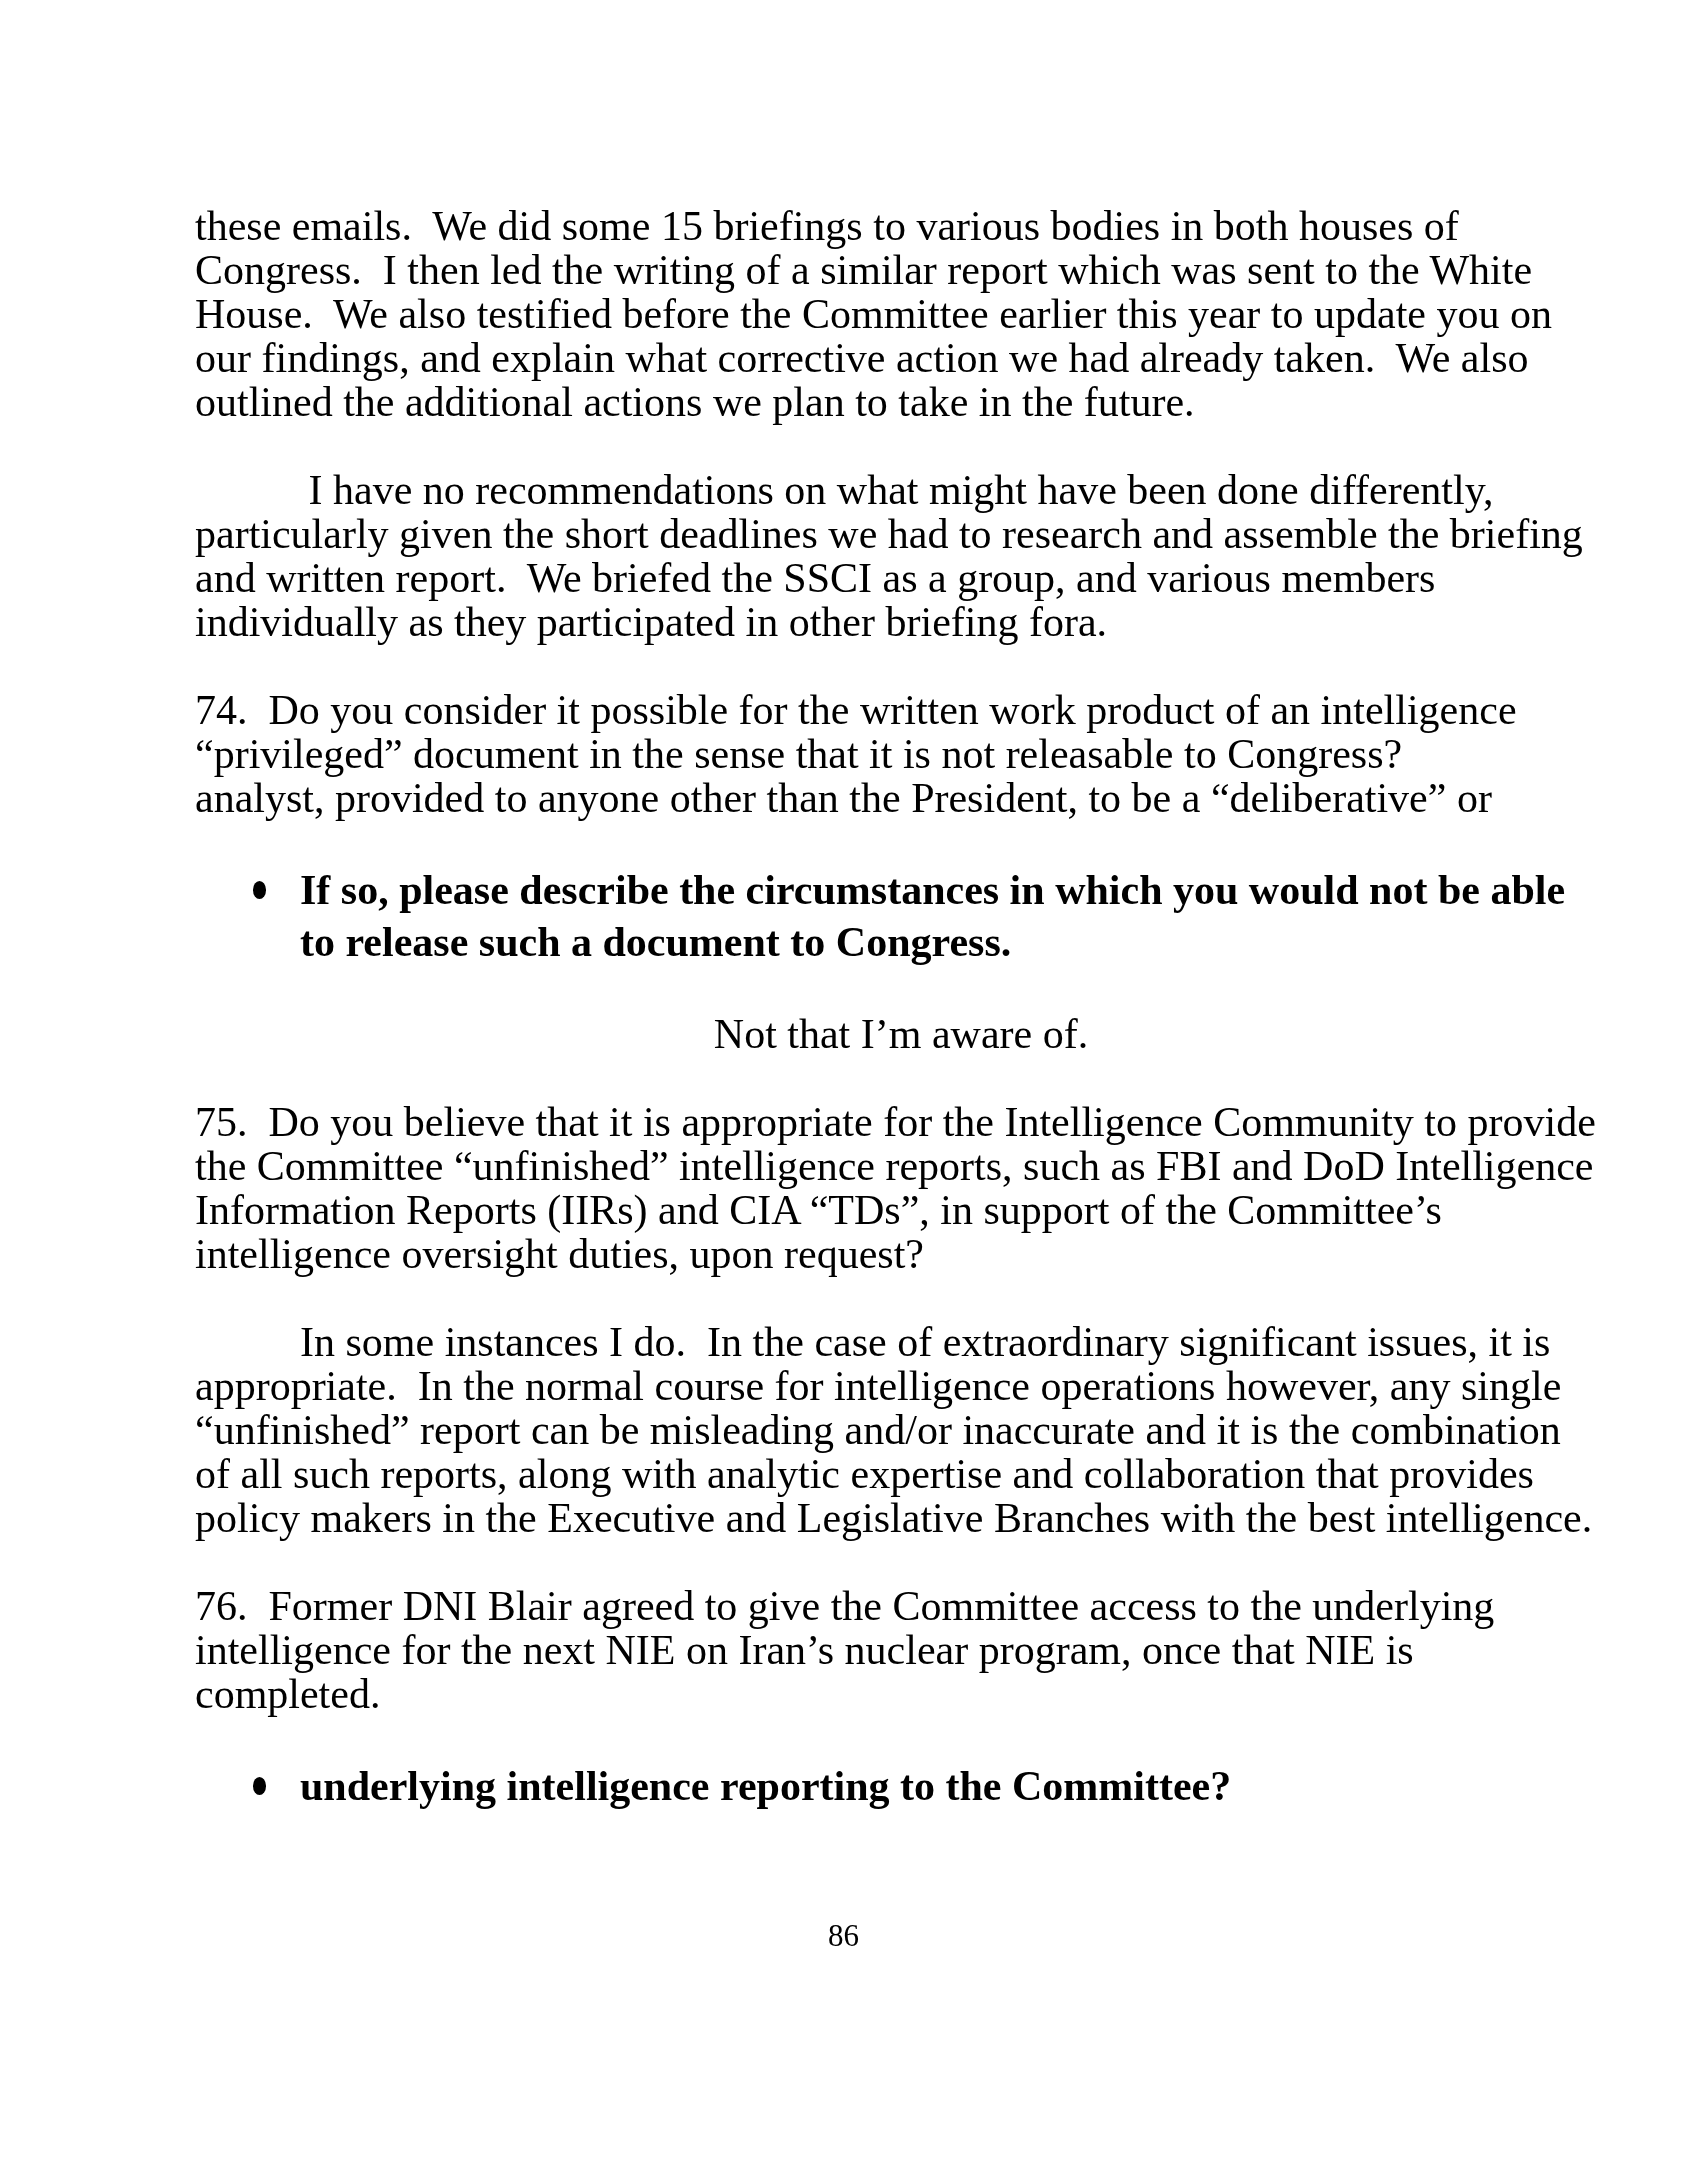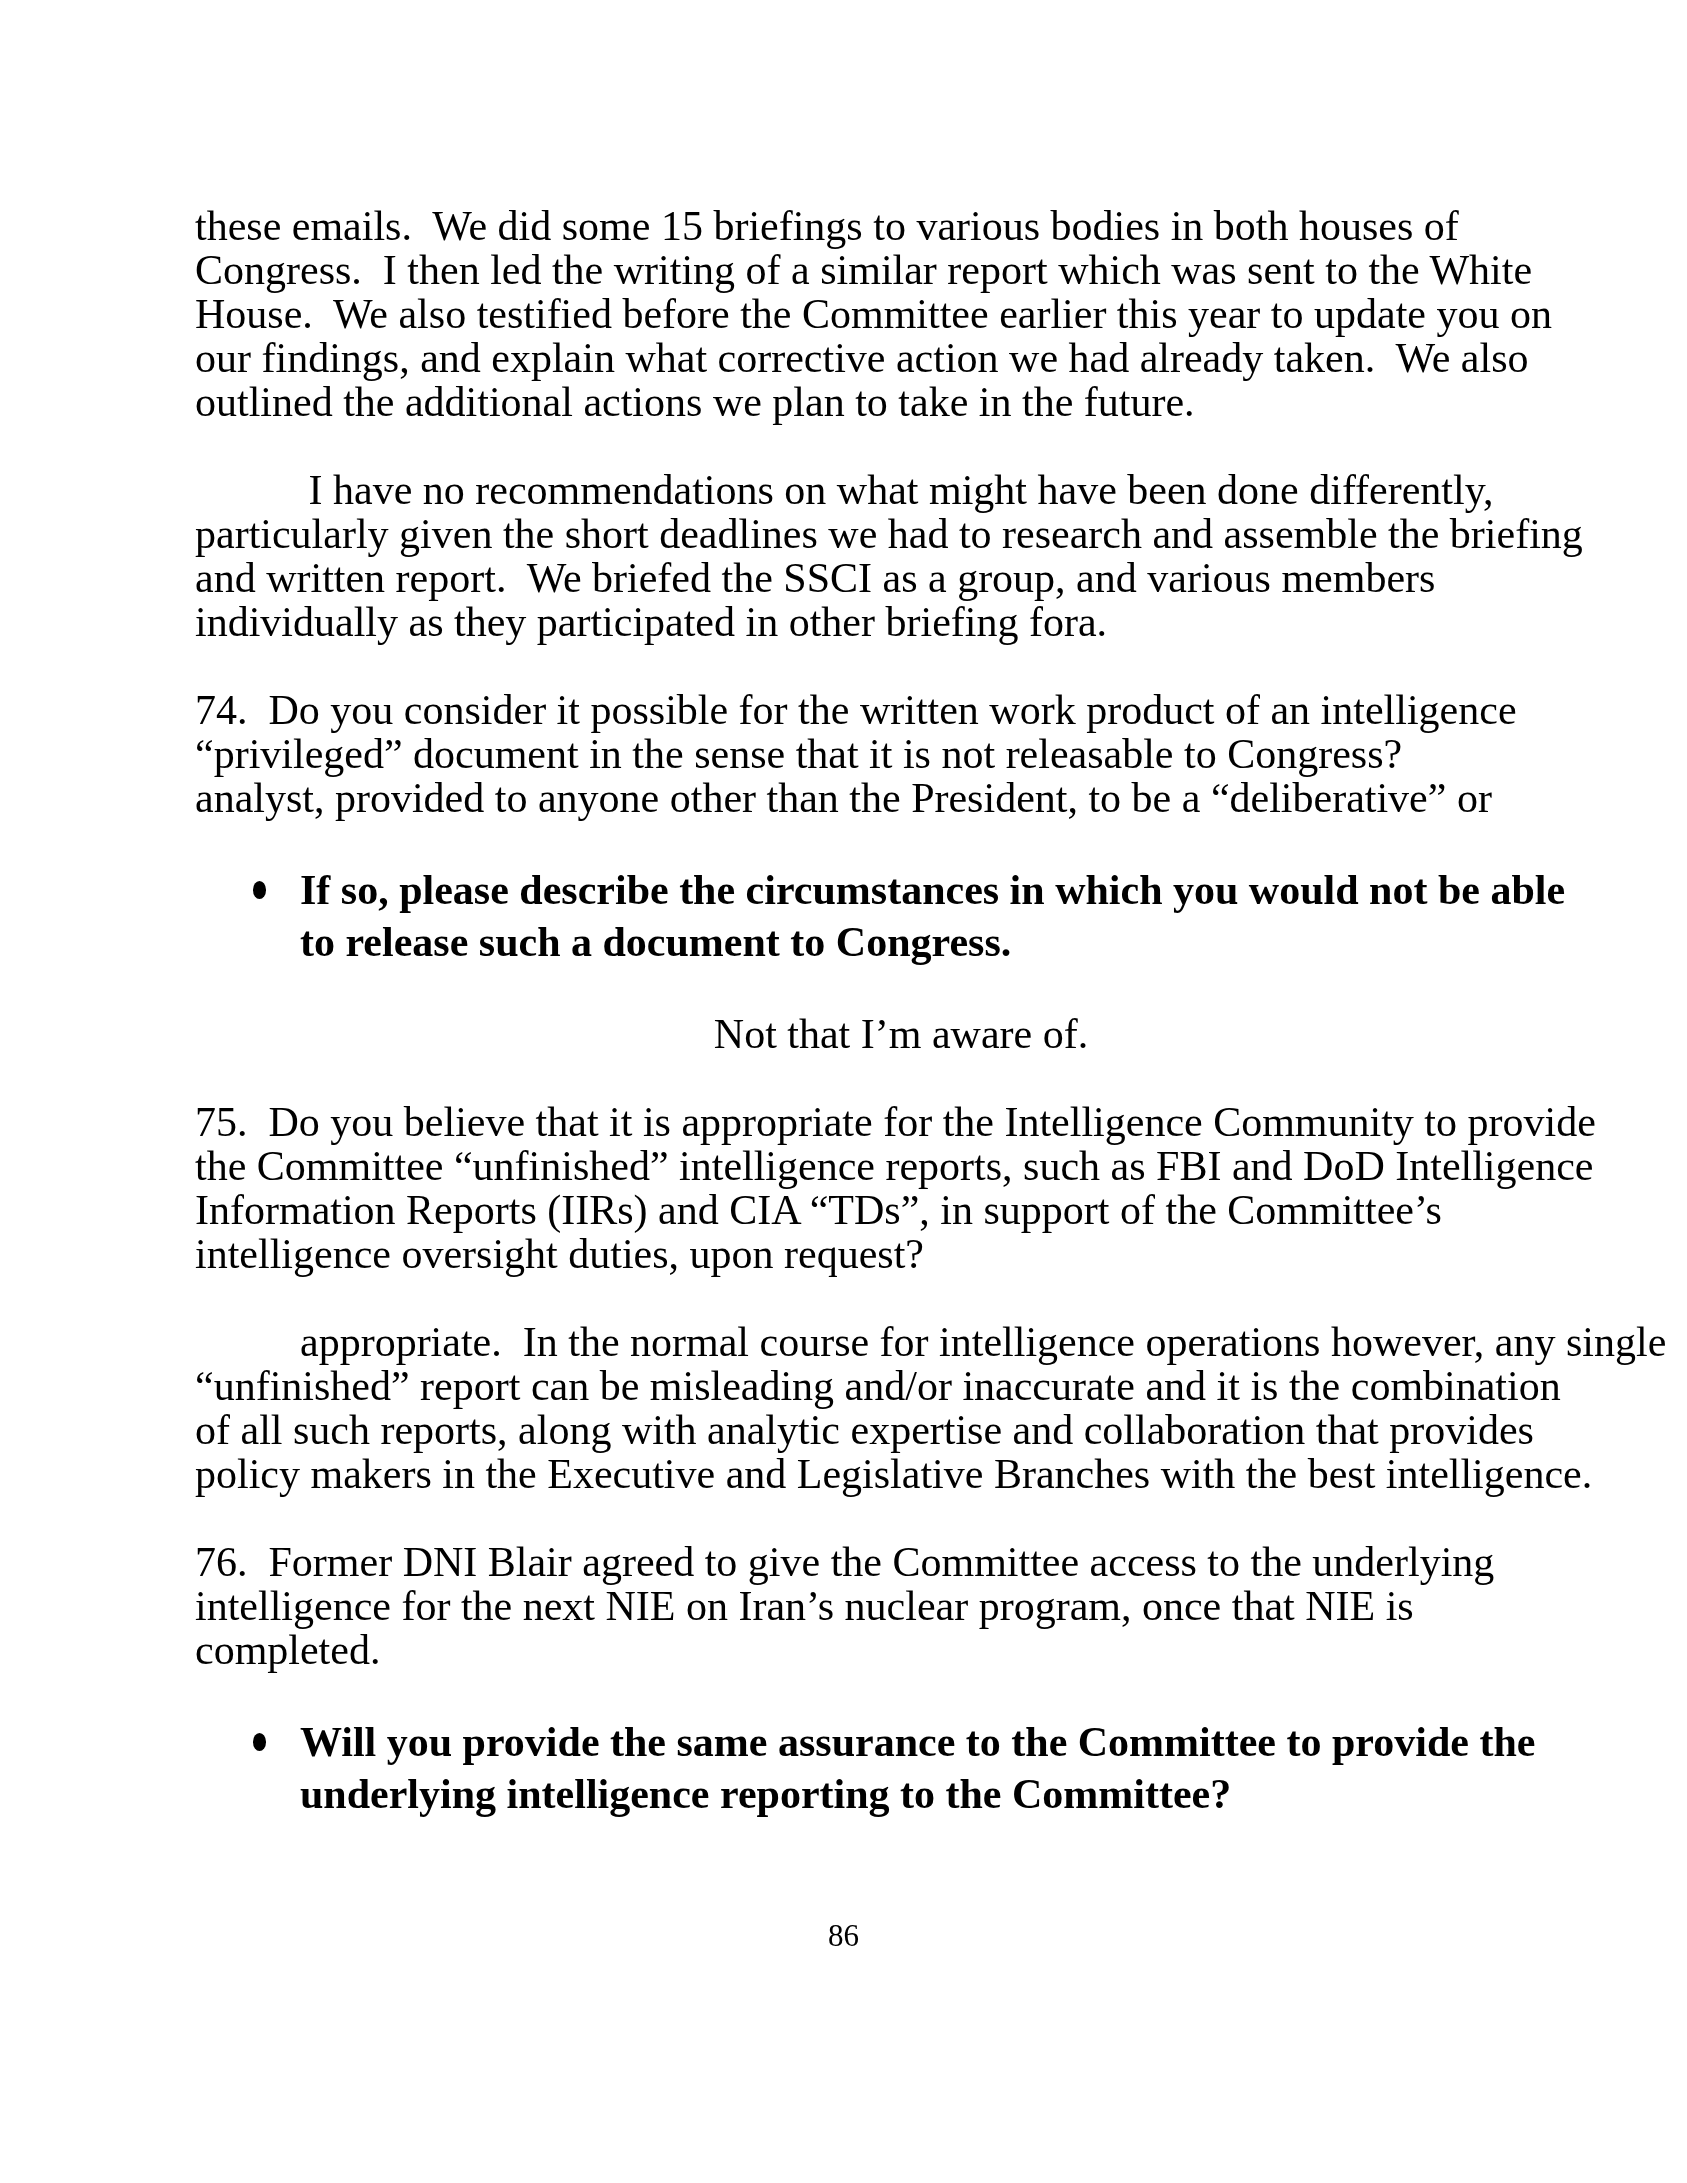--- a/index.html
+++ b/index.html
@@ -93,31 +93,31 @@
       <div class="block answer indent-first">
         <div class="line">Not that I’m aware of.</div>
       </div>
       <div class="block question">
         <div class="line">75.  Do you believe that it is appropriate for the Intelligence Community to provide</div>
         <div class="line">the Committee “unfinished” intelligence reports, such as FBI and DoD Intelligence</div>
         <div class="line">Information Reports (IIRs) and CIA “TDs”, in support of the Committee’s</div>
         <div class="line">intelligence oversight duties, upon request?</div>
       </div>
       <div class="block answer indent-first">
+        <div class="line">In some instances I do.  In the case of extraordinary significant issues, it is</div>
         <div class="line">appropriate.  In the normal course for intelligence operations however, any single</div>
         <div class="line">“unfinished” report can be misleading and/or inaccurate and it is the combination</div>
         <div class="line">of all such reports, along with analytic expertise and collaboration that provides</div>
         <div class="line">policy makers in the Executive and Legislative Branches with the best intelligence.</div>
       </div>
       <div class="block question">
         <div class="line">76.  Former DNI Blair agreed to give the Committee access to the underlying</div>
         <div class="line">intelligence for the next NIE on Iran’s nuclear program, once that NIE is</div>
         <div class="line">completed.</div>
       </div>
       <div class="block bullet">
         <span class="marker"></span>
-        <div class="line">Will you provide the same assurance to the Committee to provide the</div>
         <div class="line">underlying intelligence reporting to the Committee?</div>
       </div>
     </div>
   <div class="page-number">86</div>
 </div>
 
 
 </body></html>

